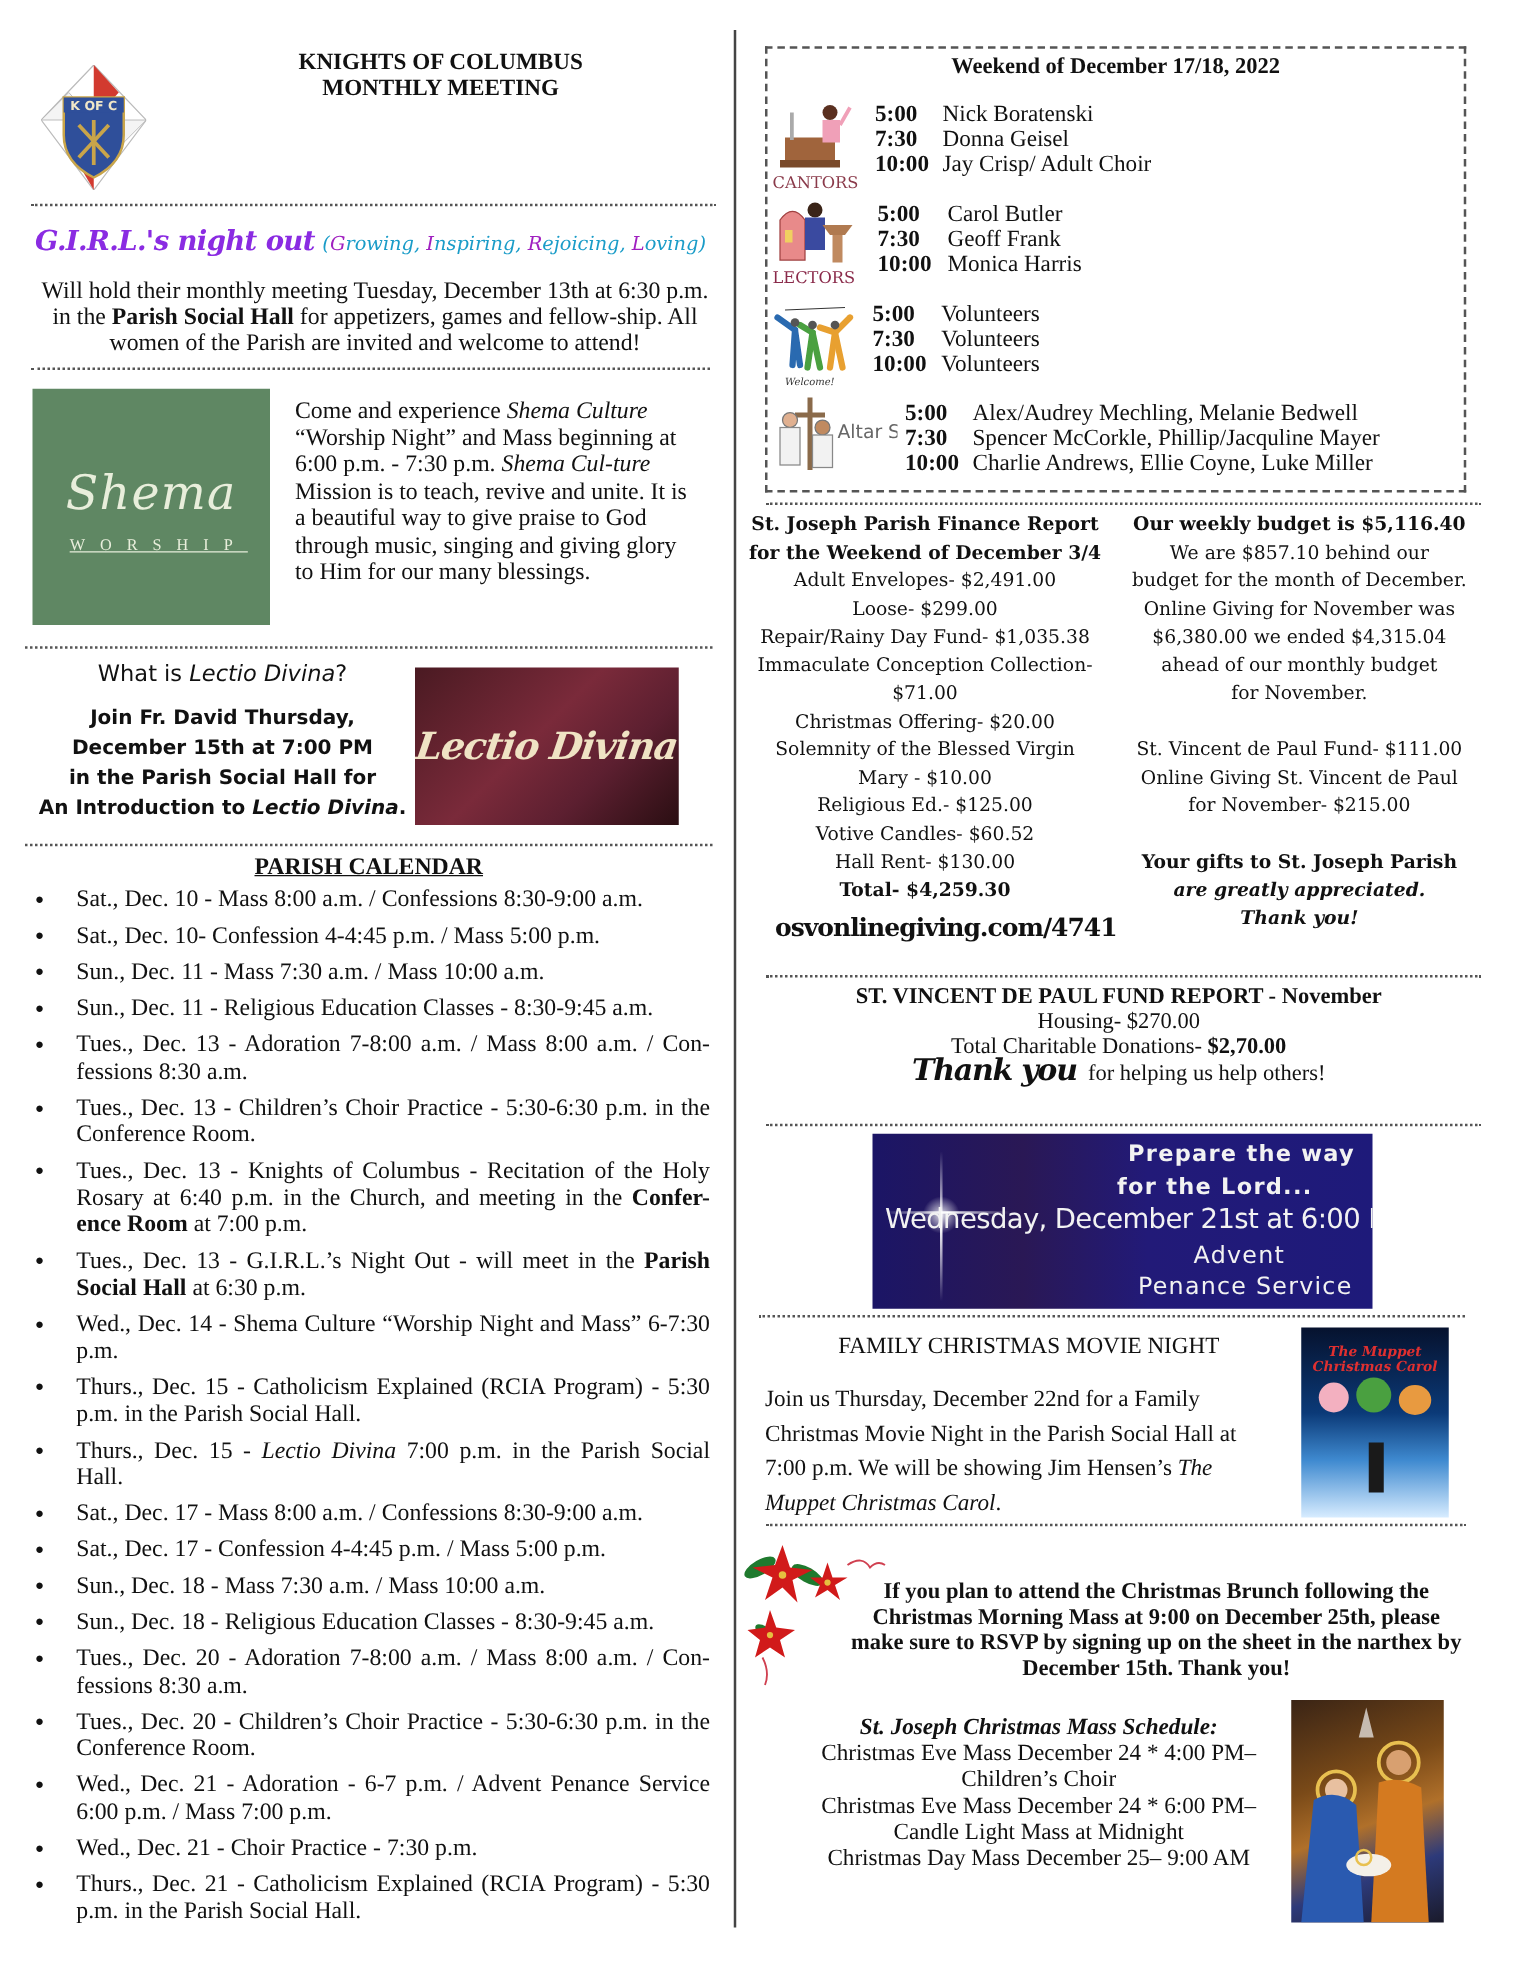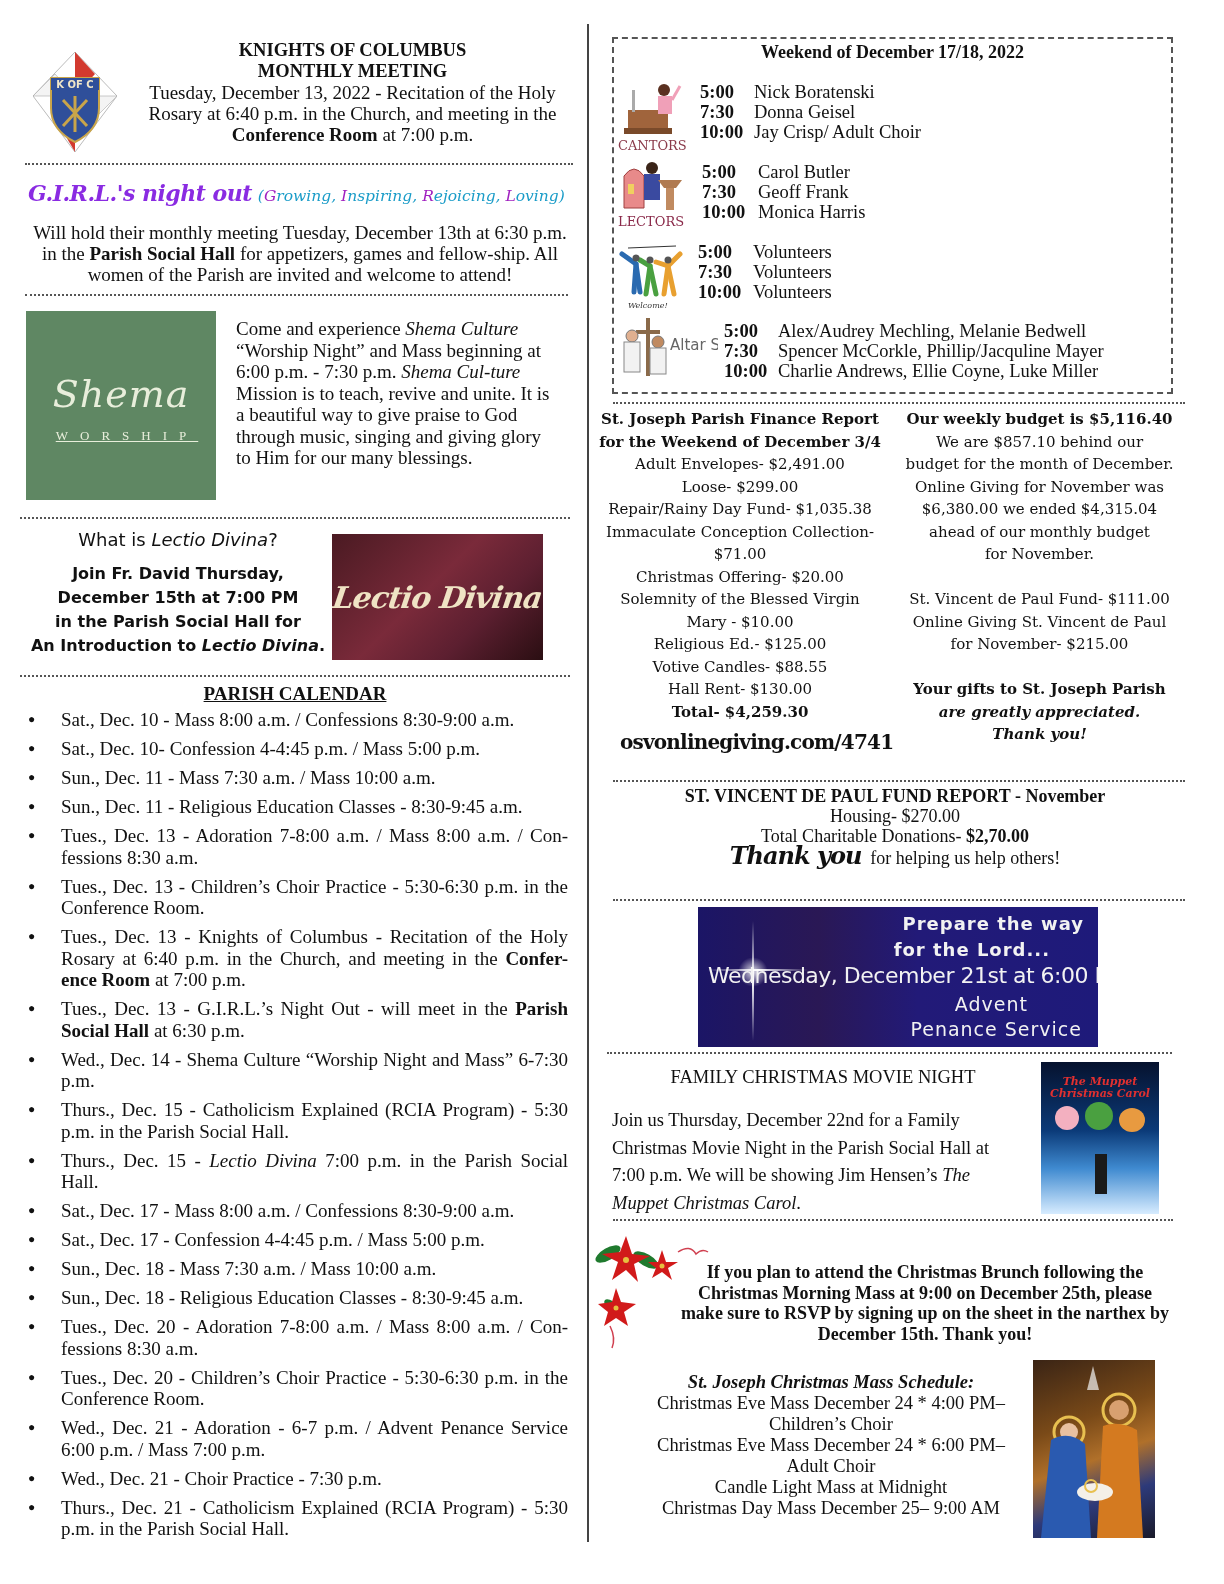--- a/index.html
+++ b/index.html
@@ -102,21 +102,20 @@
     <rect x="18" y="26" width="48" height="12" fill="#2f4f9a"></rect>
     <text x="42" y="36" text-anchor="middle" font-family="DejaVu Sans, sans-serif" font-size="10" font-weight="bold" fill="#f0e6c8">K OF C</text>
     <line x1="30" y1="48" x2="54" y2="74" stroke="#c9a54a" stroke-width="3"></line>
     <line x1="54" y1="48" x2="30" y2="74" stroke="#c9a54a" stroke-width="3"></line>
     <line x1="42" y1="44" x2="42" y2="80" stroke="#c9a54a" stroke-width="3"></line>
   </svg>
 </div>
 <div class="abs center" id="kofc-text">
   <div class="title">KNIGHTS OF COLUMBUS</div>
   <div class="title">MONTHLY MEETING</div>
-  <div><span>Tuesday, December 13, 2022 - Recitation of the Holy Rosary at 6:40 p.m. in the Church, and meeting in the</span><br><b>Conference Room</b><span> at 7:00 p.m.</span></div>
 </div>
 <div class="dotted" style="left:25px; top:163px; width:548px;"></div>
 
 <div class="abs" id="girls-head">
   <span id="girls-title">G.I.R.L.'s night out</span><span id="girls-sub"><span>(</span><span class="hl">G</span><span>rowing, </span><span class="hl">I</span><span>nspiring, </span><span class="hl">R</span><span>ejoicing, </span><span class="hl">L</span><span>oving)</span></span>
 </div>
 <div class="abs center" id="girls-body"><span>Will hold their monthly meeting Tuesday, December 13th at 6:30 p.m. in the </span><b>Parish Social Hall</b><span> for appetizers, games and fellow-ship. All women of the Parish are invited and welcome to attend!</span></div>
 <div class="dotted" style="left:25px; top:294px; width:543px;"></div>
 
 <div class="abs" id="shema-img">
@@ -249,21 +248,21 @@
   <div class="bold">for the Weekend of December 3/4</div>
   <div>Adult Envelopes- $2,491.00</div>
   <div>Loose- $299.00</div>
   <div>Repair/Rainy Day Fund- $1,035.38</div>
   <div>Immaculate Conception Collection-</div>
   <div>$71.00</div>
   <div>Christmas Offering- $20.00</div>
   <div>Solemnity of the Blessed Virgin</div>
   <div>Mary - $10.00</div>
   <div>Religious Ed.- $125.00</div>
-  <div>Votive Candles- $88.55</div>
+  <div>Votive Candles- $60.52</div>
   <div>Hall Rent- $130.00</div>
   <div class="bold">Total- $4,259.30</div>
 </div>
 <div class="abs" id="osv">osvonlinegiving.com/4741</div>
 
 <div class="abs center" id="fin-right">
   <div class="bold">Our weekly budget is $5,116.40</div>
   <div>We are $857.10 behind our</div>
   <div>budget for the month of December.</div>
   <div>Online Giving for November was</div>
@@ -335,21 +334,20 @@
     <path d="M16,96 Q22,108 18,118" stroke="#d04050" fill="none" stroke-width="1.5"></path>
   </svg>
 </div>
 <div class="abs center" id="brunch">If you plan to attend the Christmas Brunch following the Christmas Morning Mass at 9:00 on December 25th, please make sure to RSVP by signing up on the sheet in the narthex by December 15th. Thank you!</div>
 
 <div class="abs center" id="xmas">
   <div class="h">St. Joseph Christmas Mass Schedule:</div>
   <div>Christmas Eve Mass December 24 * 4:00 PM–</div>
   <div>Children’s Choir</div>
   <div>Christmas Eve Mass December 24 * 6:00 PM–</div>
-  <div>Adult Choir</div>
   <div>Candle Light Mass at Midnight</div>
   <div>Christmas Day Mass December 25– 9:00 AM</div>
 </div>
 <div class="abs" id="nativity">
   <svg width="122" height="178" viewBox="0 0 122 178">
     <circle cx="86" cy="50" r="16" fill="none" stroke="#e8c050" stroke-width="3"></circle>
     <circle cx="86" cy="50" r="10" fill="#d8a070"></circle>
     <path d="M70,66 Q86,60 104,70 L110,178 L64,178 Z" fill="#d47a20"></path>
     <circle cx="36" cy="72" r="15" fill="none" stroke="#e8c050" stroke-width="3"></circle>
     <circle cx="36" cy="72" r="9" fill="#e8c0a0"></circle>

